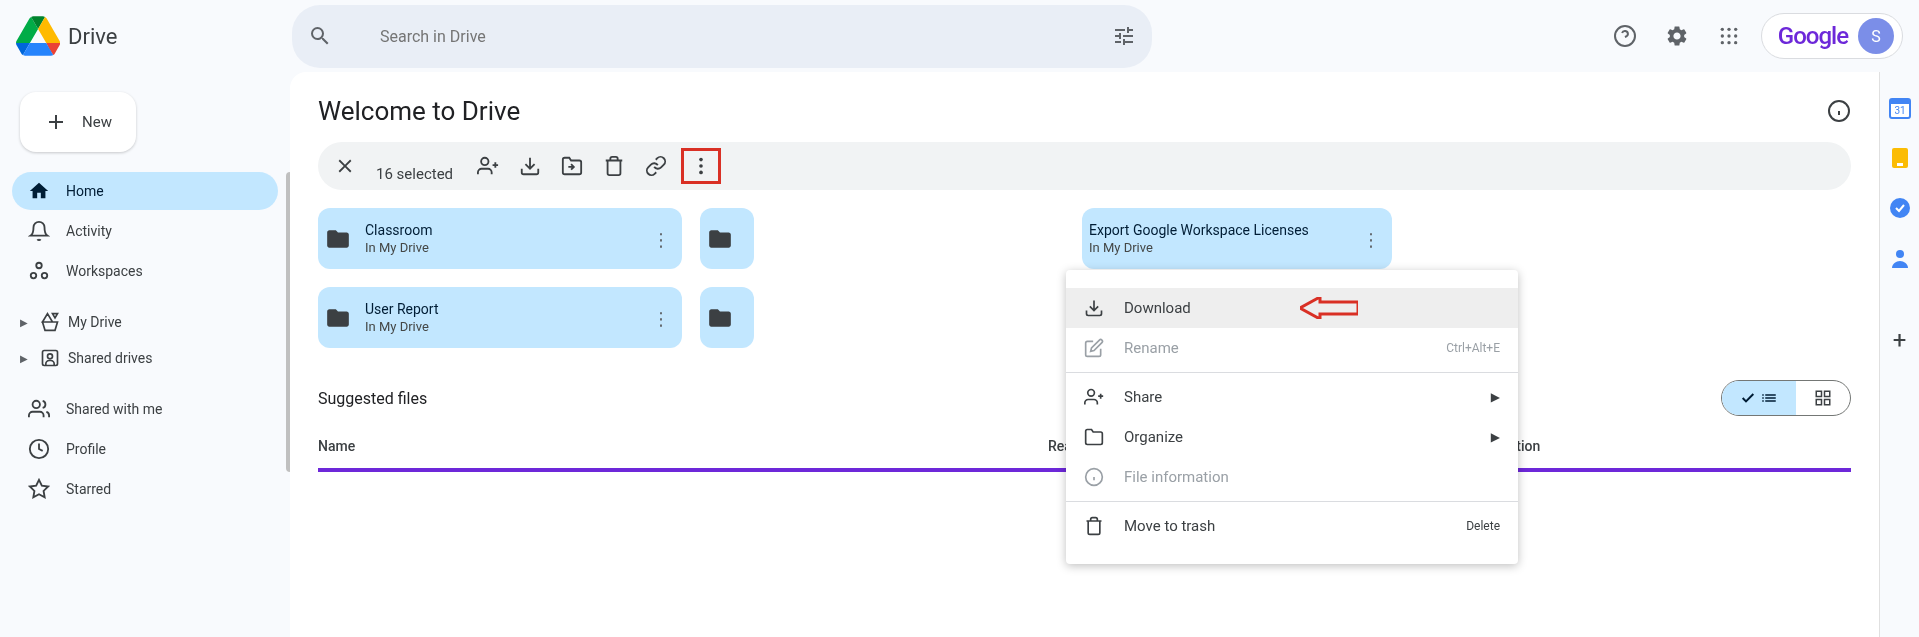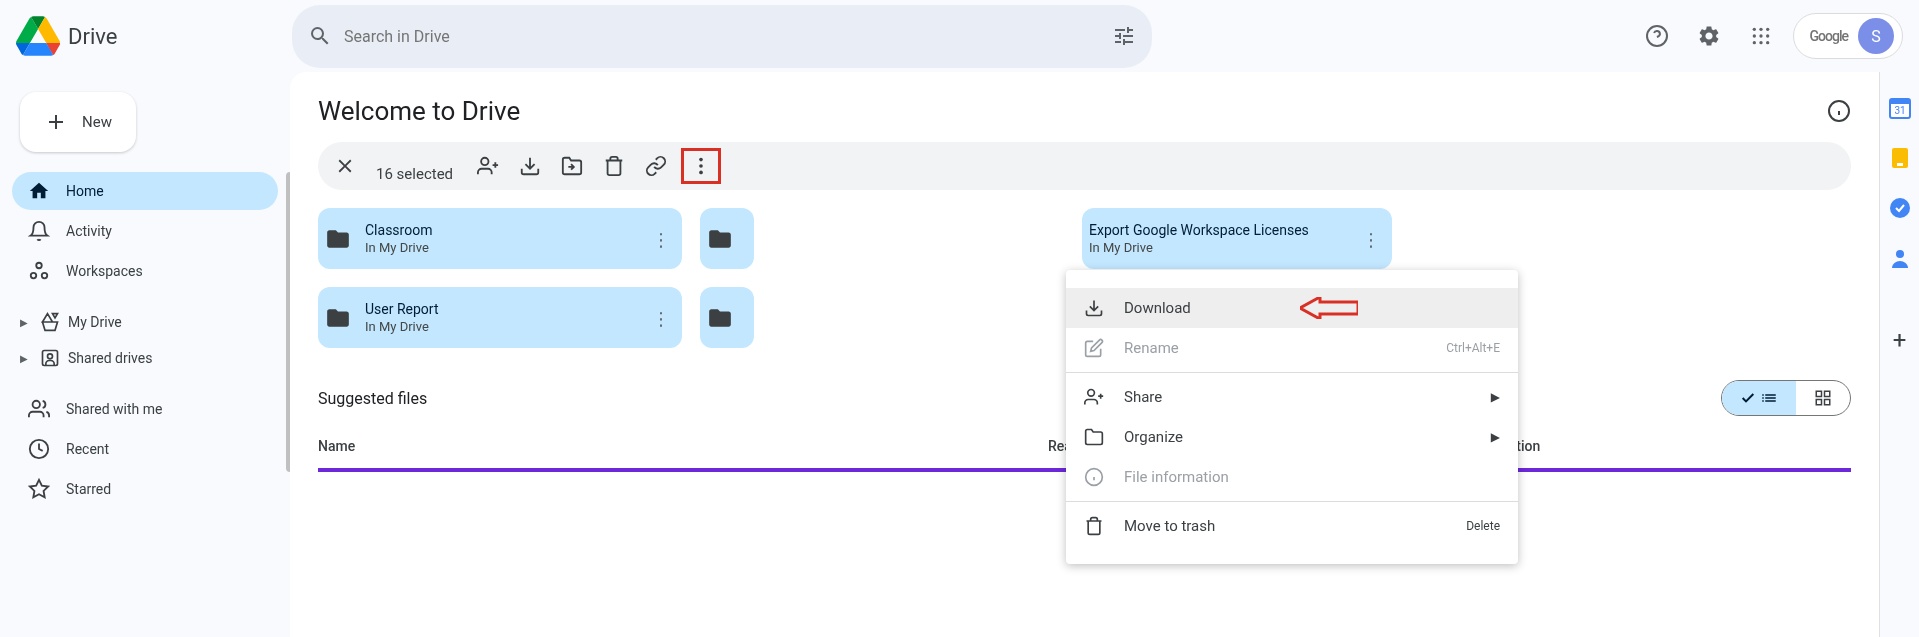--- a/index.html
+++ b/index.html
@@ -2,26 +2,26 @@
 <html><head>
 <meta charset="utf-8">
 <style>
 * { box-sizing: border-box; margin: 0; padding: 0; font-family: 'Google Sans', Roboto, Arial, sans-serif; }
 body { background: #f8fafd; width: 1919px; height: 637px; overflow: hidden; position: relative; }
 
 .topbar { display: flex; align-items: center; padding: 8px 16px; height: 72px; gap: 16px; }
 .logo-area { display: flex; align-items: center; gap: 8px; width: 260px; }
 .drive-logo { width: 44px; height: 40px; }
 .drive-title { font-size: 22px; color: #3c4043; }
-.search-bar { flex: 1; max-width: 860px; background: #e9eef6; border-radius: 28px; height: 63px; display: flex; align-items: center; padding: 0 16px; }
+.search-bar { flex: 1; max-width: 860px; background: #e9eef6; border-radius: 28px; height: 63px; display: flex; align-items: center; padding: 0 16px; gap: 36px; }
 .search-bar input { flex: 1; border: none; background: transparent; font-size: 16px; outline: none; color: #5f6368; padding: 0 12px; }
 .header-icons { display: flex; align-items: center; gap: 12px; margin-left: auto; }
 .hdr-icon { width: 40px; height: 40px; display: flex; align-items: center; justify-content: center; border-radius: 50%; cursor: pointer; color: #5f6368; }
 .google-badge { background: #fff; border: 1px solid #dadce0; border-radius: 28px; padding: 4px 8px 4px 16px; display: flex; align-items: center; gap: 10px; }
-.google-text { font-size: 14px; font-weight: 500; color: #737373; letter-spacing: -1px; }
+.google-text { font-size: 24px; font-weight: 500; color: #6d28d9; letter-spacing: -1px; }
 .avatar { width: 36px; height: 36px; border-radius: 50%; background: #7b8ee8; color: #fff; display: flex; align-items: center; justify-content: center; font-size: 16px; }
 
 .layout { display: flex; height: calc(100% - 72px); }
 .sidebar { width: 290px; padding: 8px 12px; position: relative; }
 .new-btn { background: #fff; border: none; border-radius: 16px; padding: 18px 24px; display: flex; align-items: center; gap: 14px; font-size: 15px; color: #3c4043; box-shadow: 0 1px 3px rgba(0,0,0,0.2); cursor: pointer; margin: 12px 0 20px 8px; }
 .nav-item { display: flex; align-items: center; gap: 16px; padding: 8px 16px; border-radius: 28px; cursor: pointer; color: #3c4043; font-size: 14px; margin: 2px 0; }
 .nav-item.active { background: #c2e7ff; color: #001d35; }
 .nav-section { margin-top: 14px; }
 .nav-expand { display: flex; align-items: center; gap: 8px; padding: 8px 8px; cursor: pointer; font-size: 14px; color: #3c4043; }
 .chev { font-size: 10px; color: #5f6368; width: 12px; }
@@ -178,21 +178,21 @@
             <path d="M17 21v-2a4 4 0 00-4-4H5a4 4 0 00-4 4v2M23 21v-2a4 4 0 00-3-3.87M16 3.13a4 4 0 010 7.75"></path>
             <circle cx="9" cy="7" r="4"></circle>
           </svg>
         <span>Shared with me</span>
       </div>
       <div class="nav-item">
         <svg width="22" height="22" viewBox="0 0 24 24" fill="none" stroke="#3c4043" stroke-width="2">
             <circle cx="12" cy="12" r="10"></circle>
             <path d="M12 6v6l4 2"></path>
           </svg>
-        <span>Recent</span>
+        <span>Profile</span>
       </div>
       <div class="nav-item">
         <svg width="22" height="22" viewBox="0 0 24 24" fill="none" stroke="#3c4043" stroke-width="2">
             <path d="M12 2l3.09 6.26L22 9.27l-5 4.87 1.18 6.88L12 17.77l-6.18 3.25L7 14.14 2 9.27l6.91-1.01L12 2z"></path>
           </svg>
         <span>Starred</span>
       </div>
     </div>
     <div class="sb-scroll"></div>
   </div>

